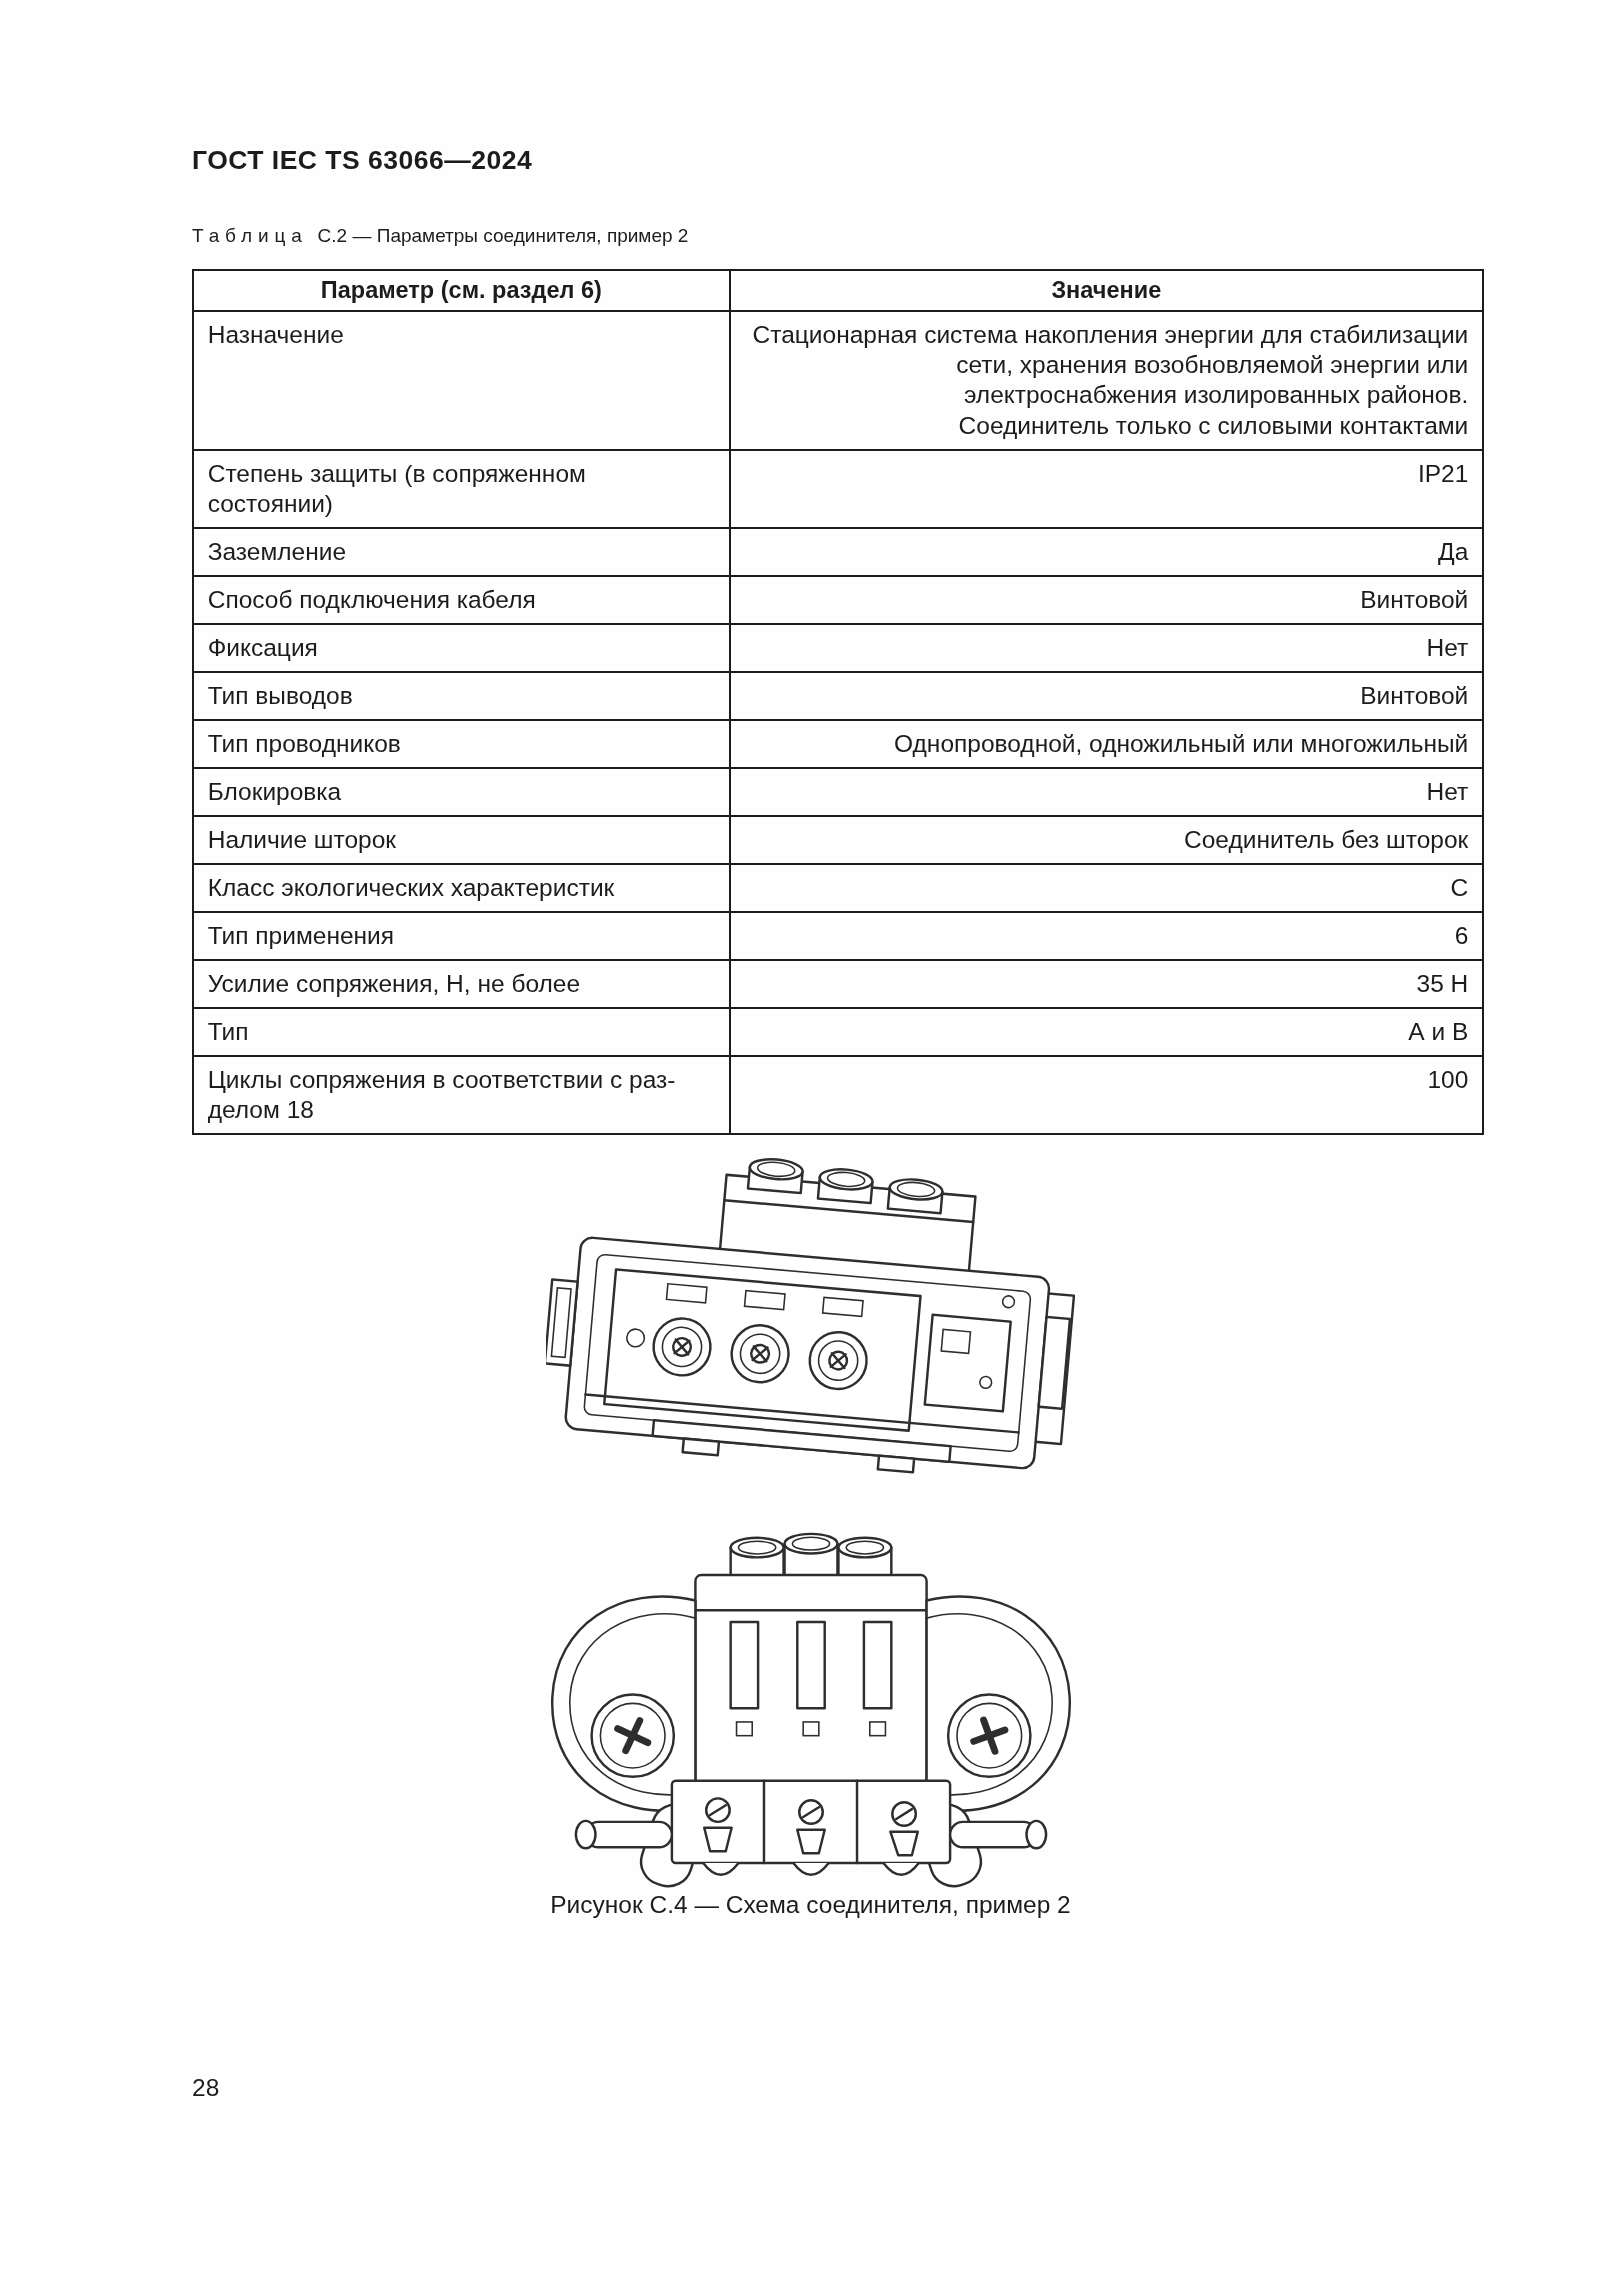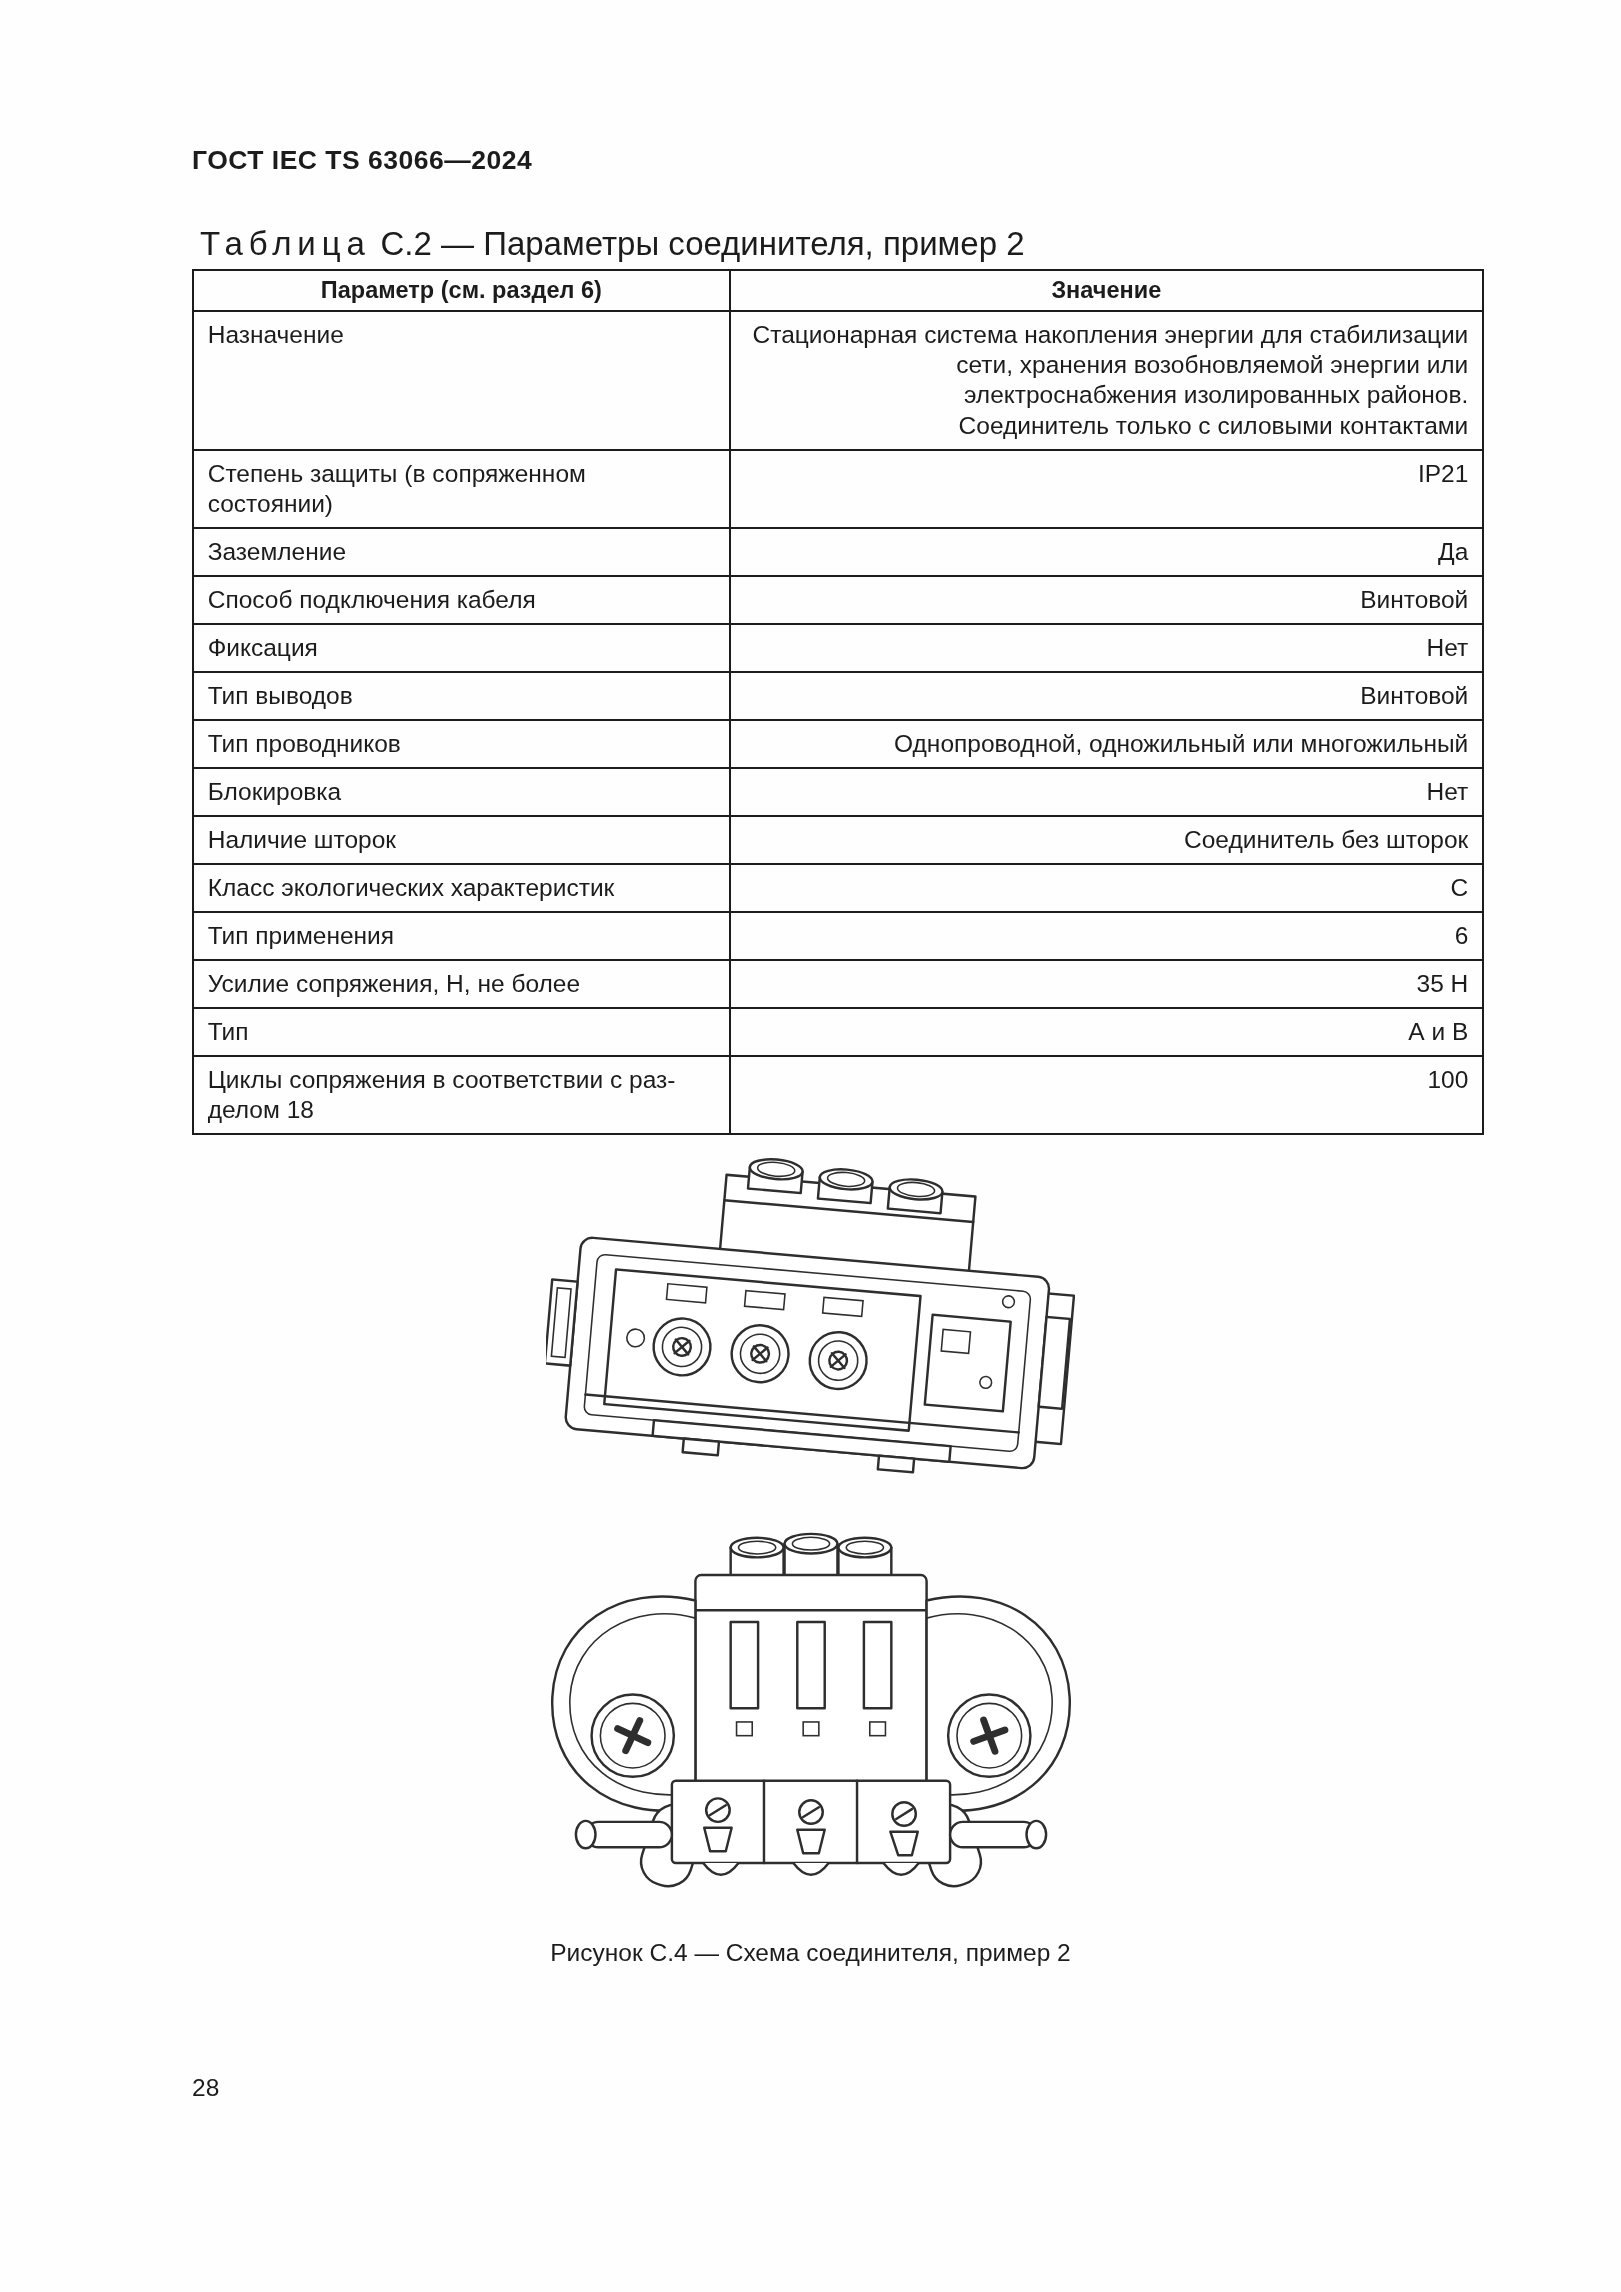--- a/index.html
+++ b/index.html
@@ -7,21 +7,21 @@
   body { font-family:"Liberation Sans", sans-serif; color:#1c1c1c; }
   .page {
     position:relative; width:1621px; height:2293px; background:#fefefe;
     margin:0 auto; overflow:hidden;
   }
   .doc-header {
     position:absolute; left:192px; top:145px;
     font-size:26.5px; font-weight:bold; letter-spacing:0.5px;
   }
   .table-caption {
-    position:absolute; left:200px; top:225px; font-size:33px;
+    position:absolute; left:192px; top:225px; font-size:19px;
   }
   .table-caption .spaced { letter-spacing:5.9px; margin-right:9.8px; }
   table.params-table {
     position:absolute; left:192px; top:269px; width:1292px;
     border-collapse:collapse; font-size:24.5px; line-height:1.24;
     table-layout:fixed;
   }
   .params-table th, .params-table td {
     border:2px solid #1c1c1c; padding:7.8px 13.7px; vertical-align:top;
   }
@@ -30,21 +30,21 @@
   }
   .params-table col.c1 { width:41.6%; }
   .param-cell { text-align:left; white-space:normal; }
   .value-cell { text-align:right; white-space:pre-line; }
   .figure-area {
     position:absolute; left:0; top:1157px; width:1621px; text-align:center;
   }
   .drawing { display:block; margin:0 auto; }
   .drawing.top { margin-bottom:5.9px; }
   .figure-caption {
-    position:absolute; left:0; top:1939px; width:1621px;
+    position:absolute; left:0; top:1891px; width:1621px;
     text-align:center; font-size:24.5px;
   }
   .page-number {
     position:absolute; left:192px; top:2074px; font-size:24.5px;
   }
   svg .ln { fill:none; stroke:#2e2e2e; stroke-width:2.5; stroke-linejoin:round; stroke-linecap:round; }
   svg .fw { fill:#ffffff; stroke:#2e2e2e; stroke-width:2.5; stroke-linejoin:round; }
   svg .thin { fill:none; stroke:#2e2e2e; stroke-width:1.6; }
 </style>
 </head>

